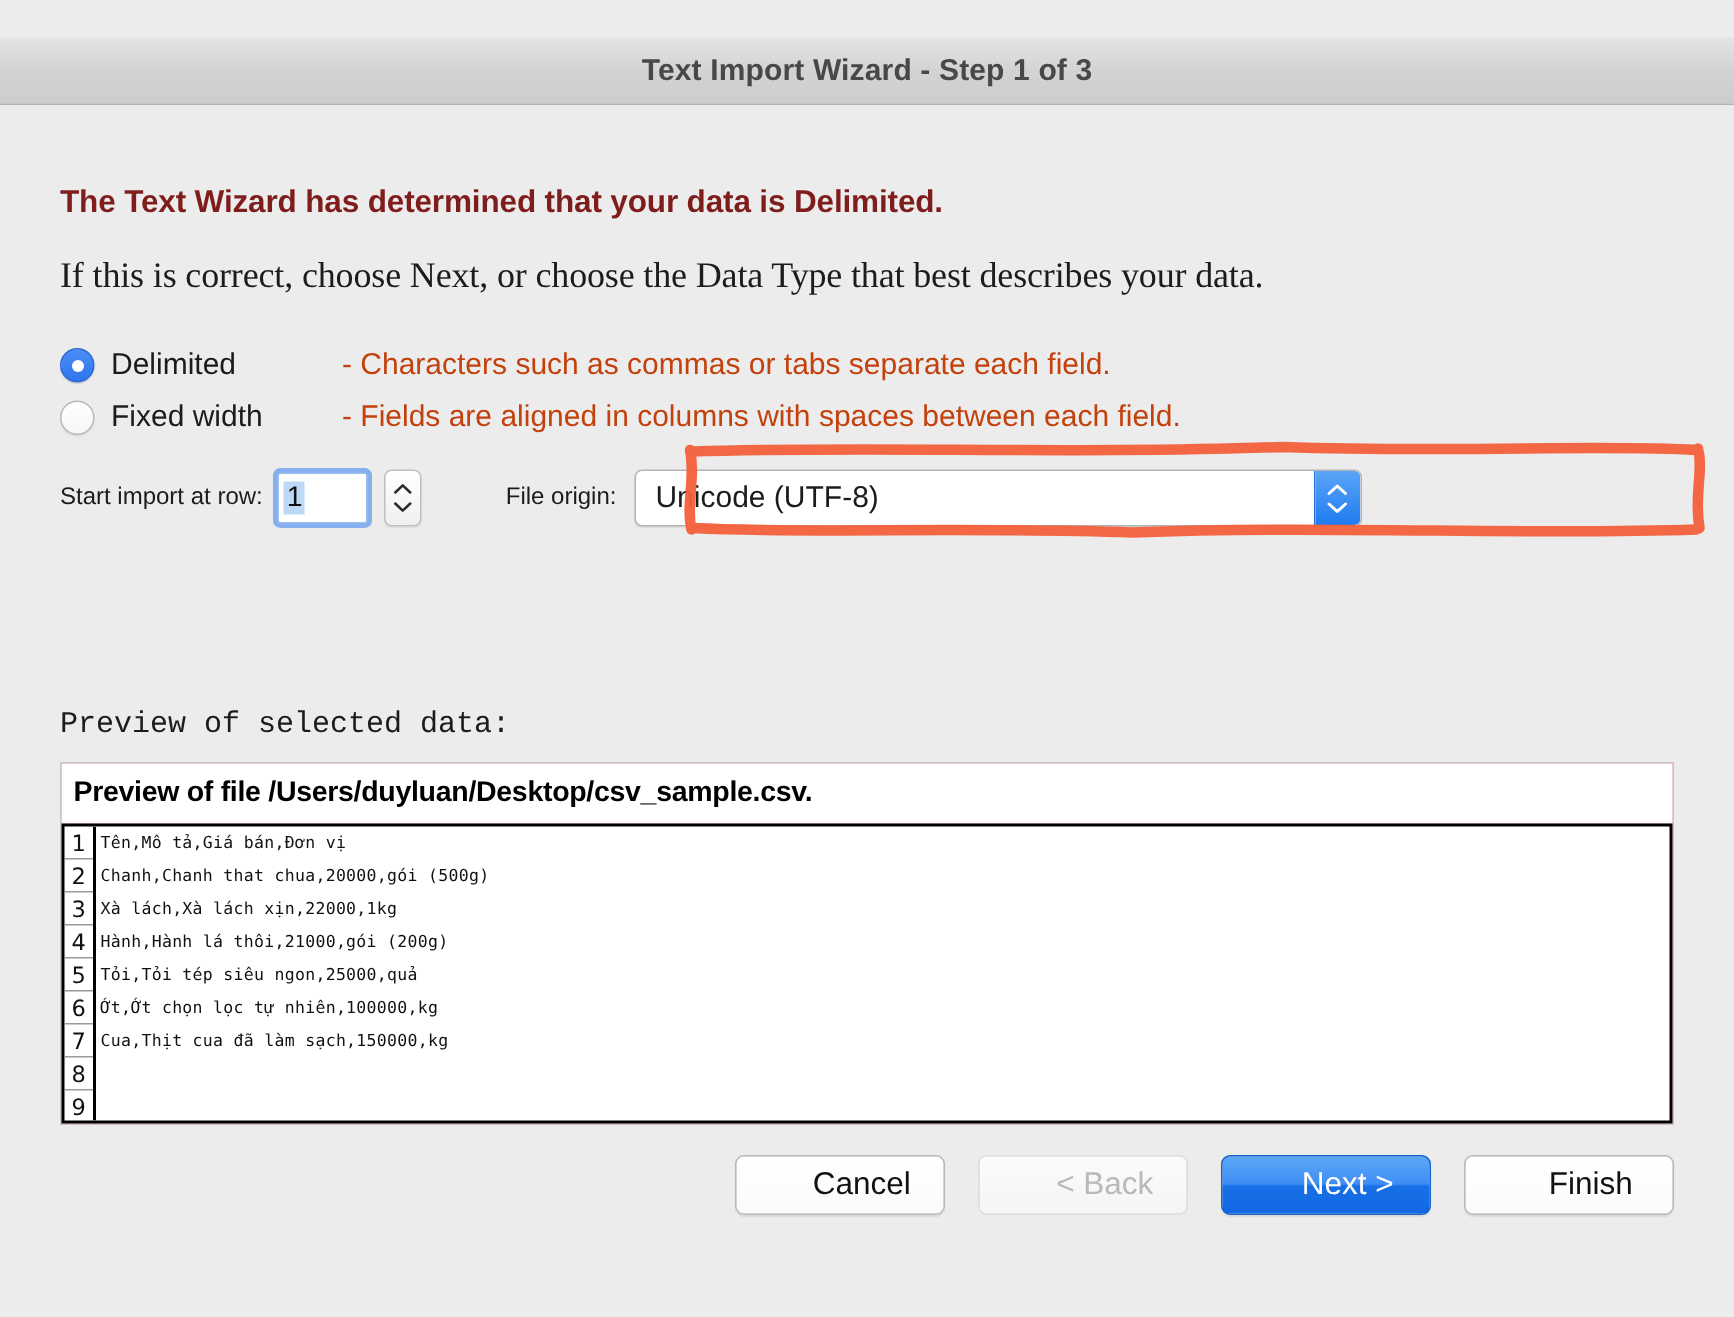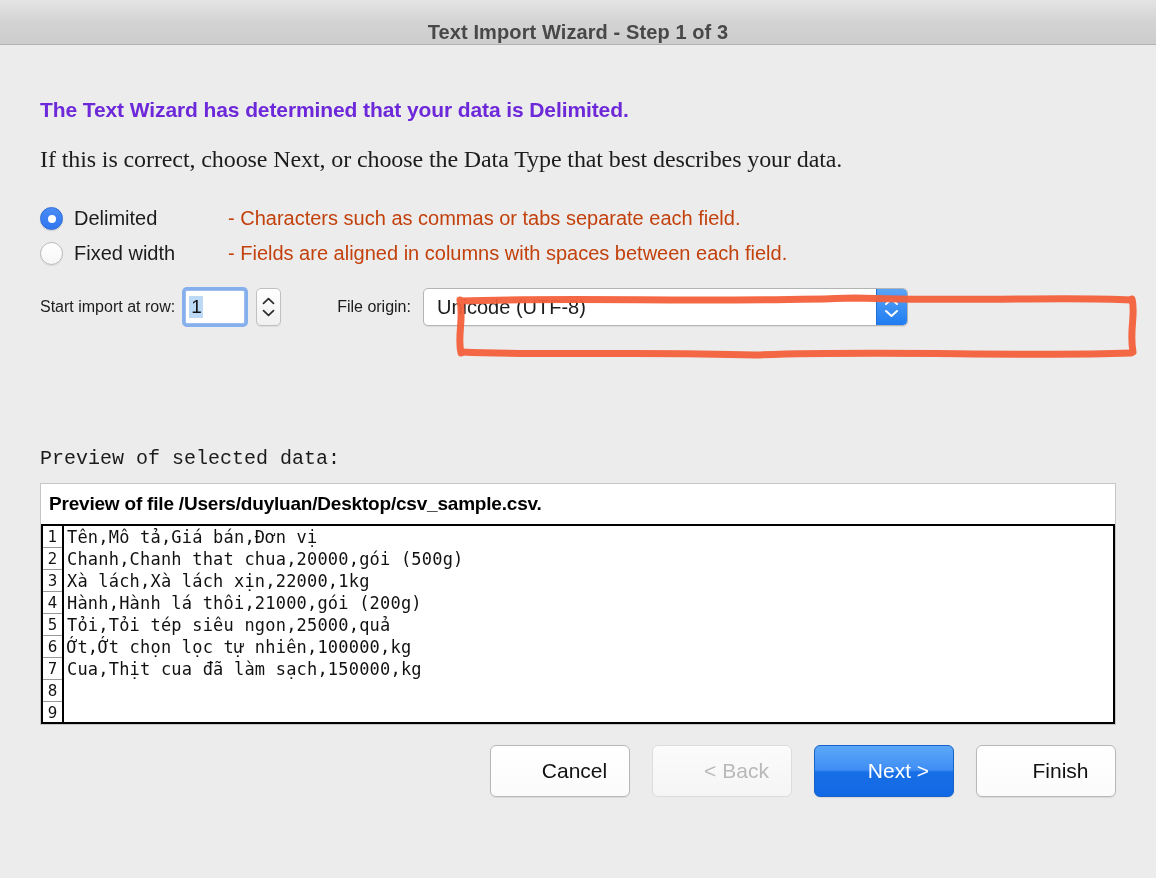--- a/index.html
+++ b/index.html
@@ -15,44 +15,45 @@
     overflow: hidden;
     position: relative;
   }
 
   
   .titlebar {
     height: 44px;
     background: linear-gradient(to bottom, #e4e4e4 0%, #d3d3d3 50%, #cdcdcd 100%);
     border-bottom: 1px solid #b2b2b2;
     display: flex;
-    align-items: flex-end;
+    align-items: center;
     justify-content: center;
     position: relative;
+    margin-top: 25px;
   }
   .titlebar-text {
     font-size: 20px;
     font-weight: bold;
     color: #484848;
     letter-spacing: 0.1px;
   }
 
   
   .window-body {
     position: relative;
     padding: 0 40px;
     height: 834px;
     box-sizing: border-box;
     background: #ececec;
   }
 
   .headline {
     font-size: 21px;
     font-weight: bold;
-    color: #6d28d9;
+    color: #7f1d1d;
     padding-top: 53px;
     letter-spacing: -0.1px;
   }
   .subline {
     font-size: 24px;
     color: #1c1c1c;
     margin-top: 24px;
     letter-spacing: -0.1px;
     font-family: Liberation Serif, serif;
   }
@@ -258,36 +259,36 @@
     box-sizing: border-box;
   }
   .lines {
     flex: 1 1 auto;
     padding-left: 3px;
   }
   .line-cell {
     height: 22px;
     line-height: 22px;
     font-family: "DejaVu Sans Mono", monospace;
-    font-size: 17px;
+    font-size: 11px;
     color: #111;
     white-space: pre;
     letter-spacing: 0.2px;
   }
 
   
   .button-row {
     display: flex;
     justify-content: flex-end;
     align-items: center;
     gap: 22px;
     margin-top: 20px;
   }
   .btn {
-    height: 52px;
+    height: 40px;
     min-width: 140px;
     border-radius: 6px;
     font-size: 21px;
     display: flex;
     align-items: center;
     justify-content: center;
     box-sizing: border-box;
     border: 1px solid #b8b8b8;
     background: linear-gradient(to bottom, #ffffff, #fbfbfb);
     color: #111;

